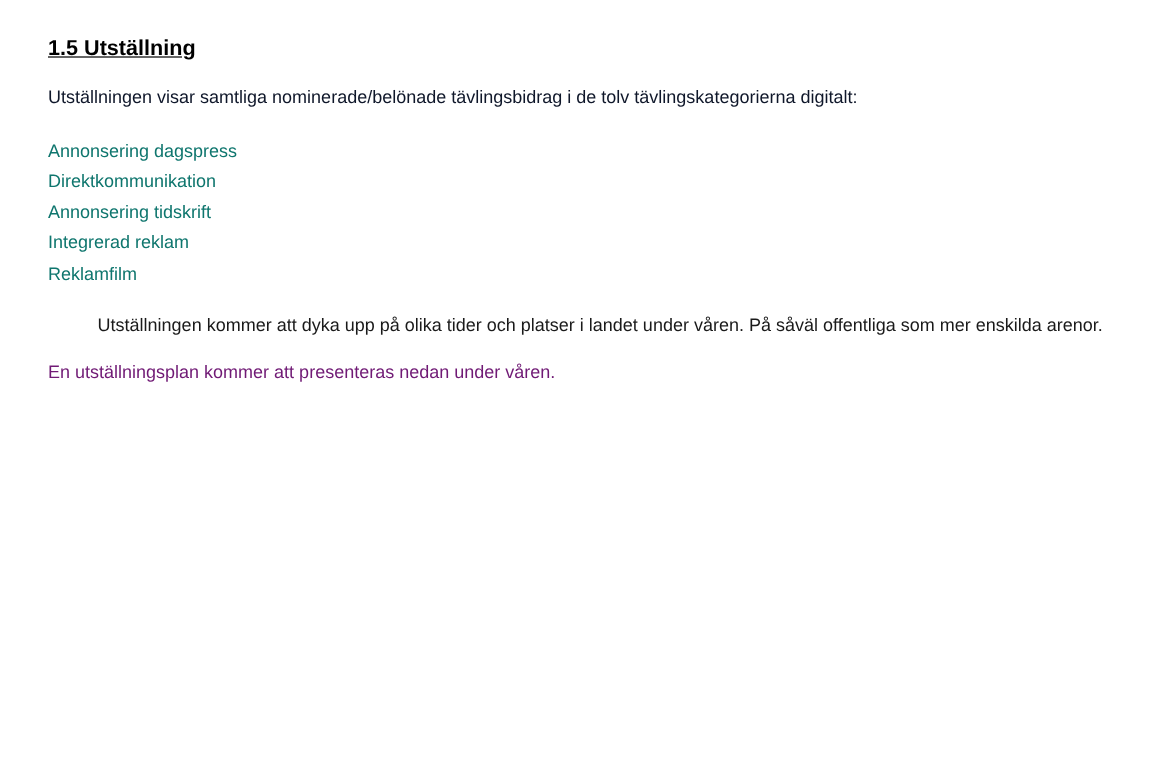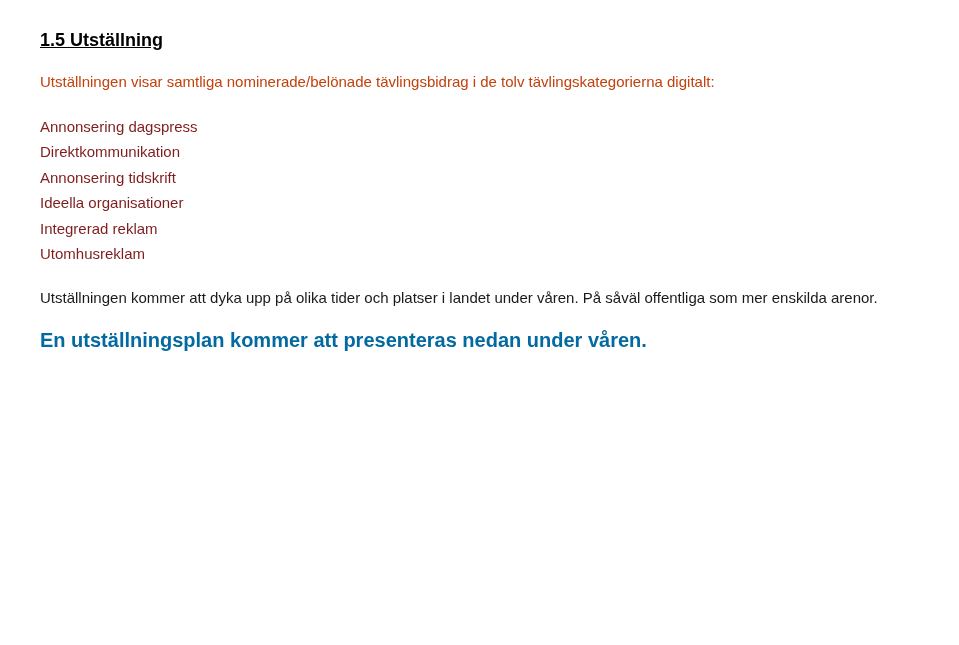--- a/index.html
+++ b/index.html
@@ -22,60 +22,59 @@
       font-size: 18px;
       font-weight: bold;
       text-decoration: underline;
       margin-bottom: 20px;
       color: #000000;
     }
 
     .intro-paragraph {
       font-size: 15px;
       margin-bottom: 20px;
-      color: #c2410c;
+      color: #0f172a;
       line-height: 1.5;
     }
 
     .categories-section {
       margin-bottom: 8px;
     }
 
     .category-item {
       font-size: 15px;
       line-height: 1.7;
-      color: #7f1d1d;
+      color: #0f766e;
     }
 
     .outro-paragraph {
       font-size: 15px;
       margin-top: 20px;
       margin-bottom: 16px;
       color: #1a1a1a;
       line-height: 1.5;
+      text-align: right;
     }
 
     .final-paragraph {
-      font-size: 20px;
-      color: #0369a1;
+      font-size: 15px;
+      color: #701a75;
       line-height: 1.5;
-      font-weight: bold;
     }
   </style>
 </head>
 <body>
 
 <h1 class="page-title">1.5 Utställning</h1>
 
 <p class="intro-paragraph">Utställningen visar samtliga nominerade/belönade tävlingsbidrag i de tolv tävlingskategorierna digitalt:</p>
 
 <div class="categories-section">
     <div class="category-item">Annonsering dagspress</div>
     <div class="category-item">Direktkommunikation</div>
     <div class="category-item">Annonsering tidskrift</div>
-    <div class="category-item">Ideella organisationer</div>
     <div class="category-item">Integrerad reklam</div>
-    <div class="category-item">Utomhusreklam</div>
+    <div class="category-item">Reklamfilm</div>
   </div>
 
 <p class="outro-paragraph">Utställningen kommer att dyka upp på olika tider och platser i landet under våren. På såväl offentliga som mer enskilda arenor.</p>
 
 <p class="final-paragraph">En utställningsplan kommer att presenteras nedan under våren.</p>
 
 </body></html>

